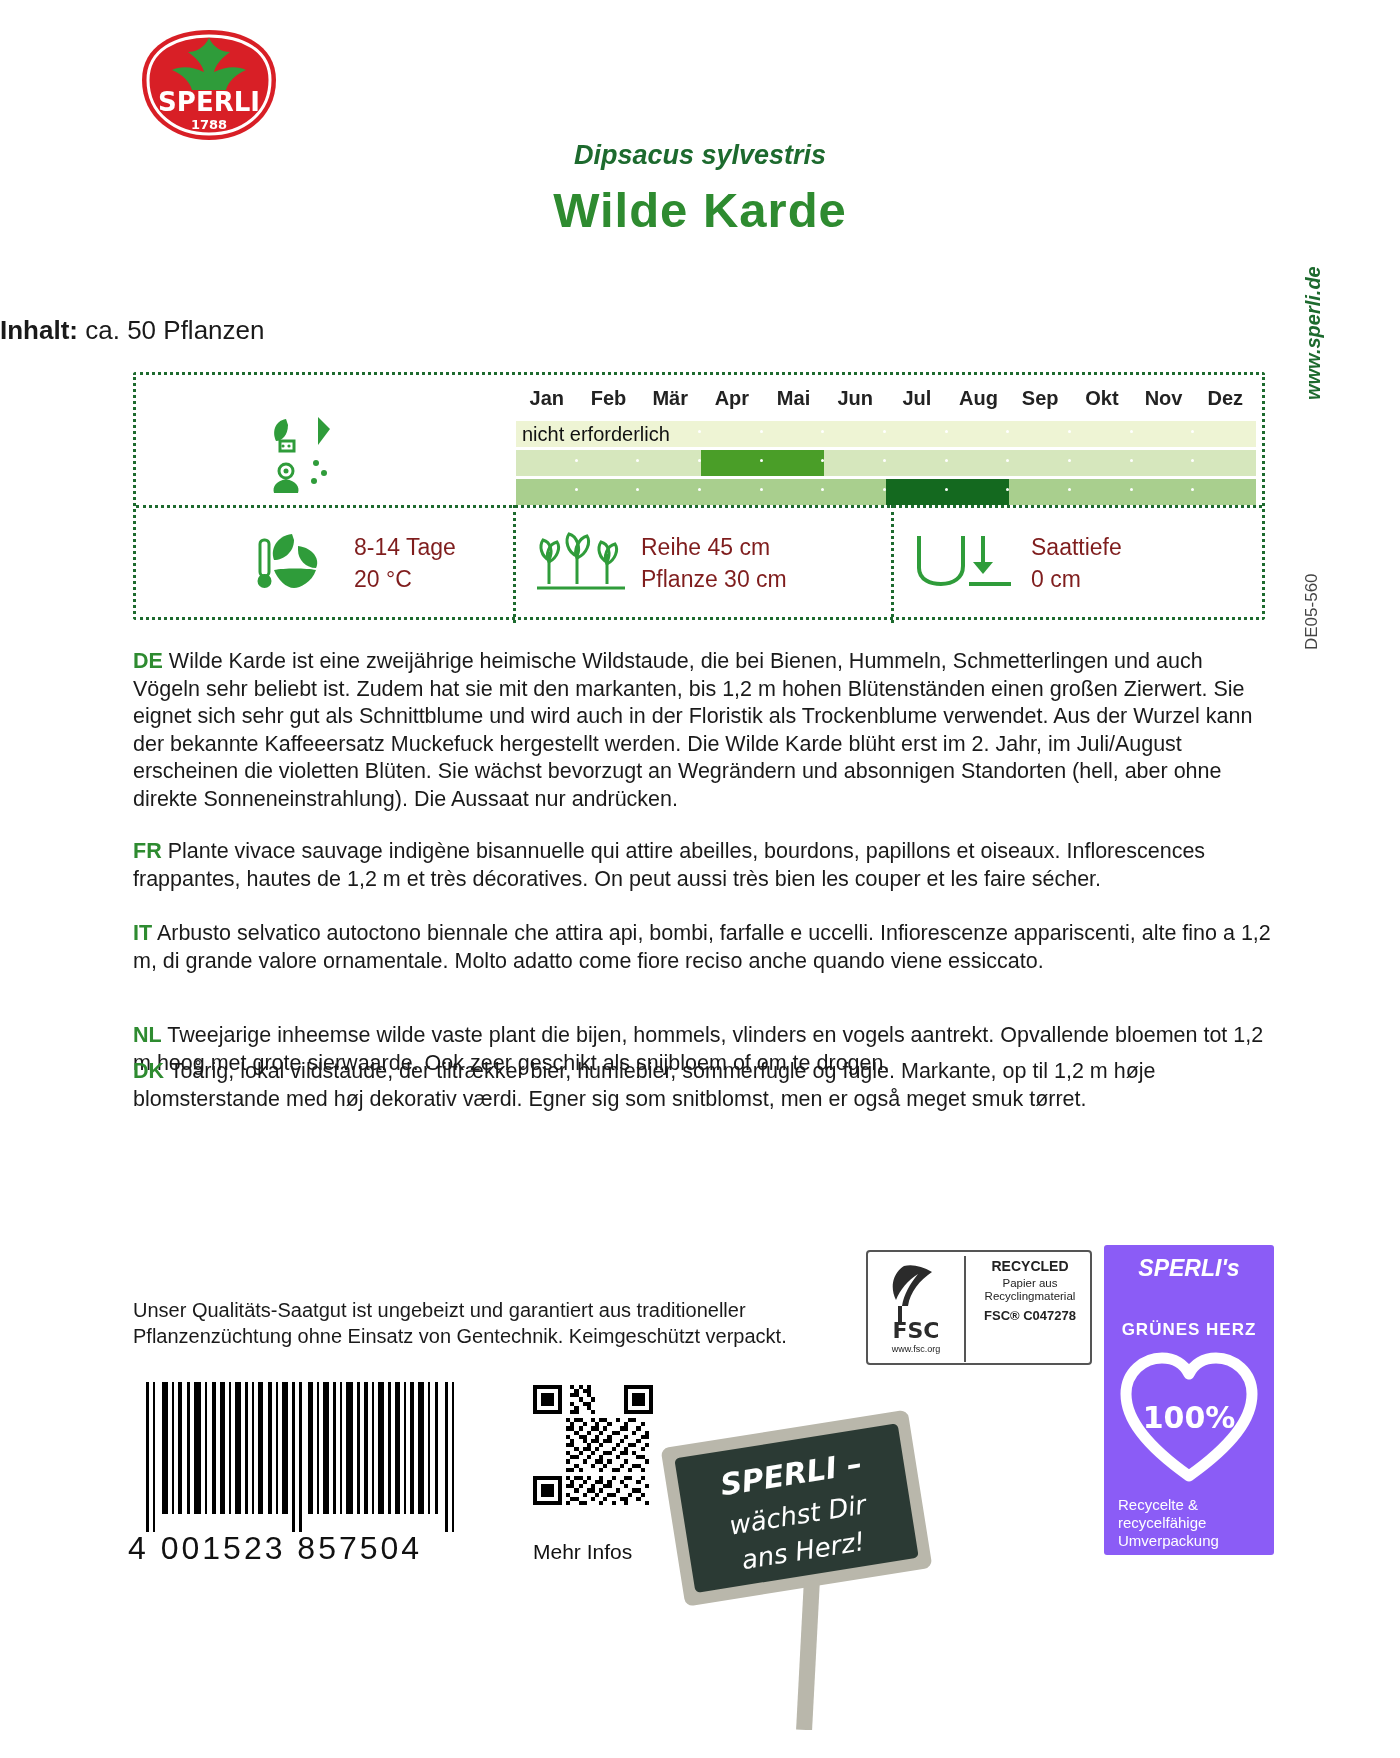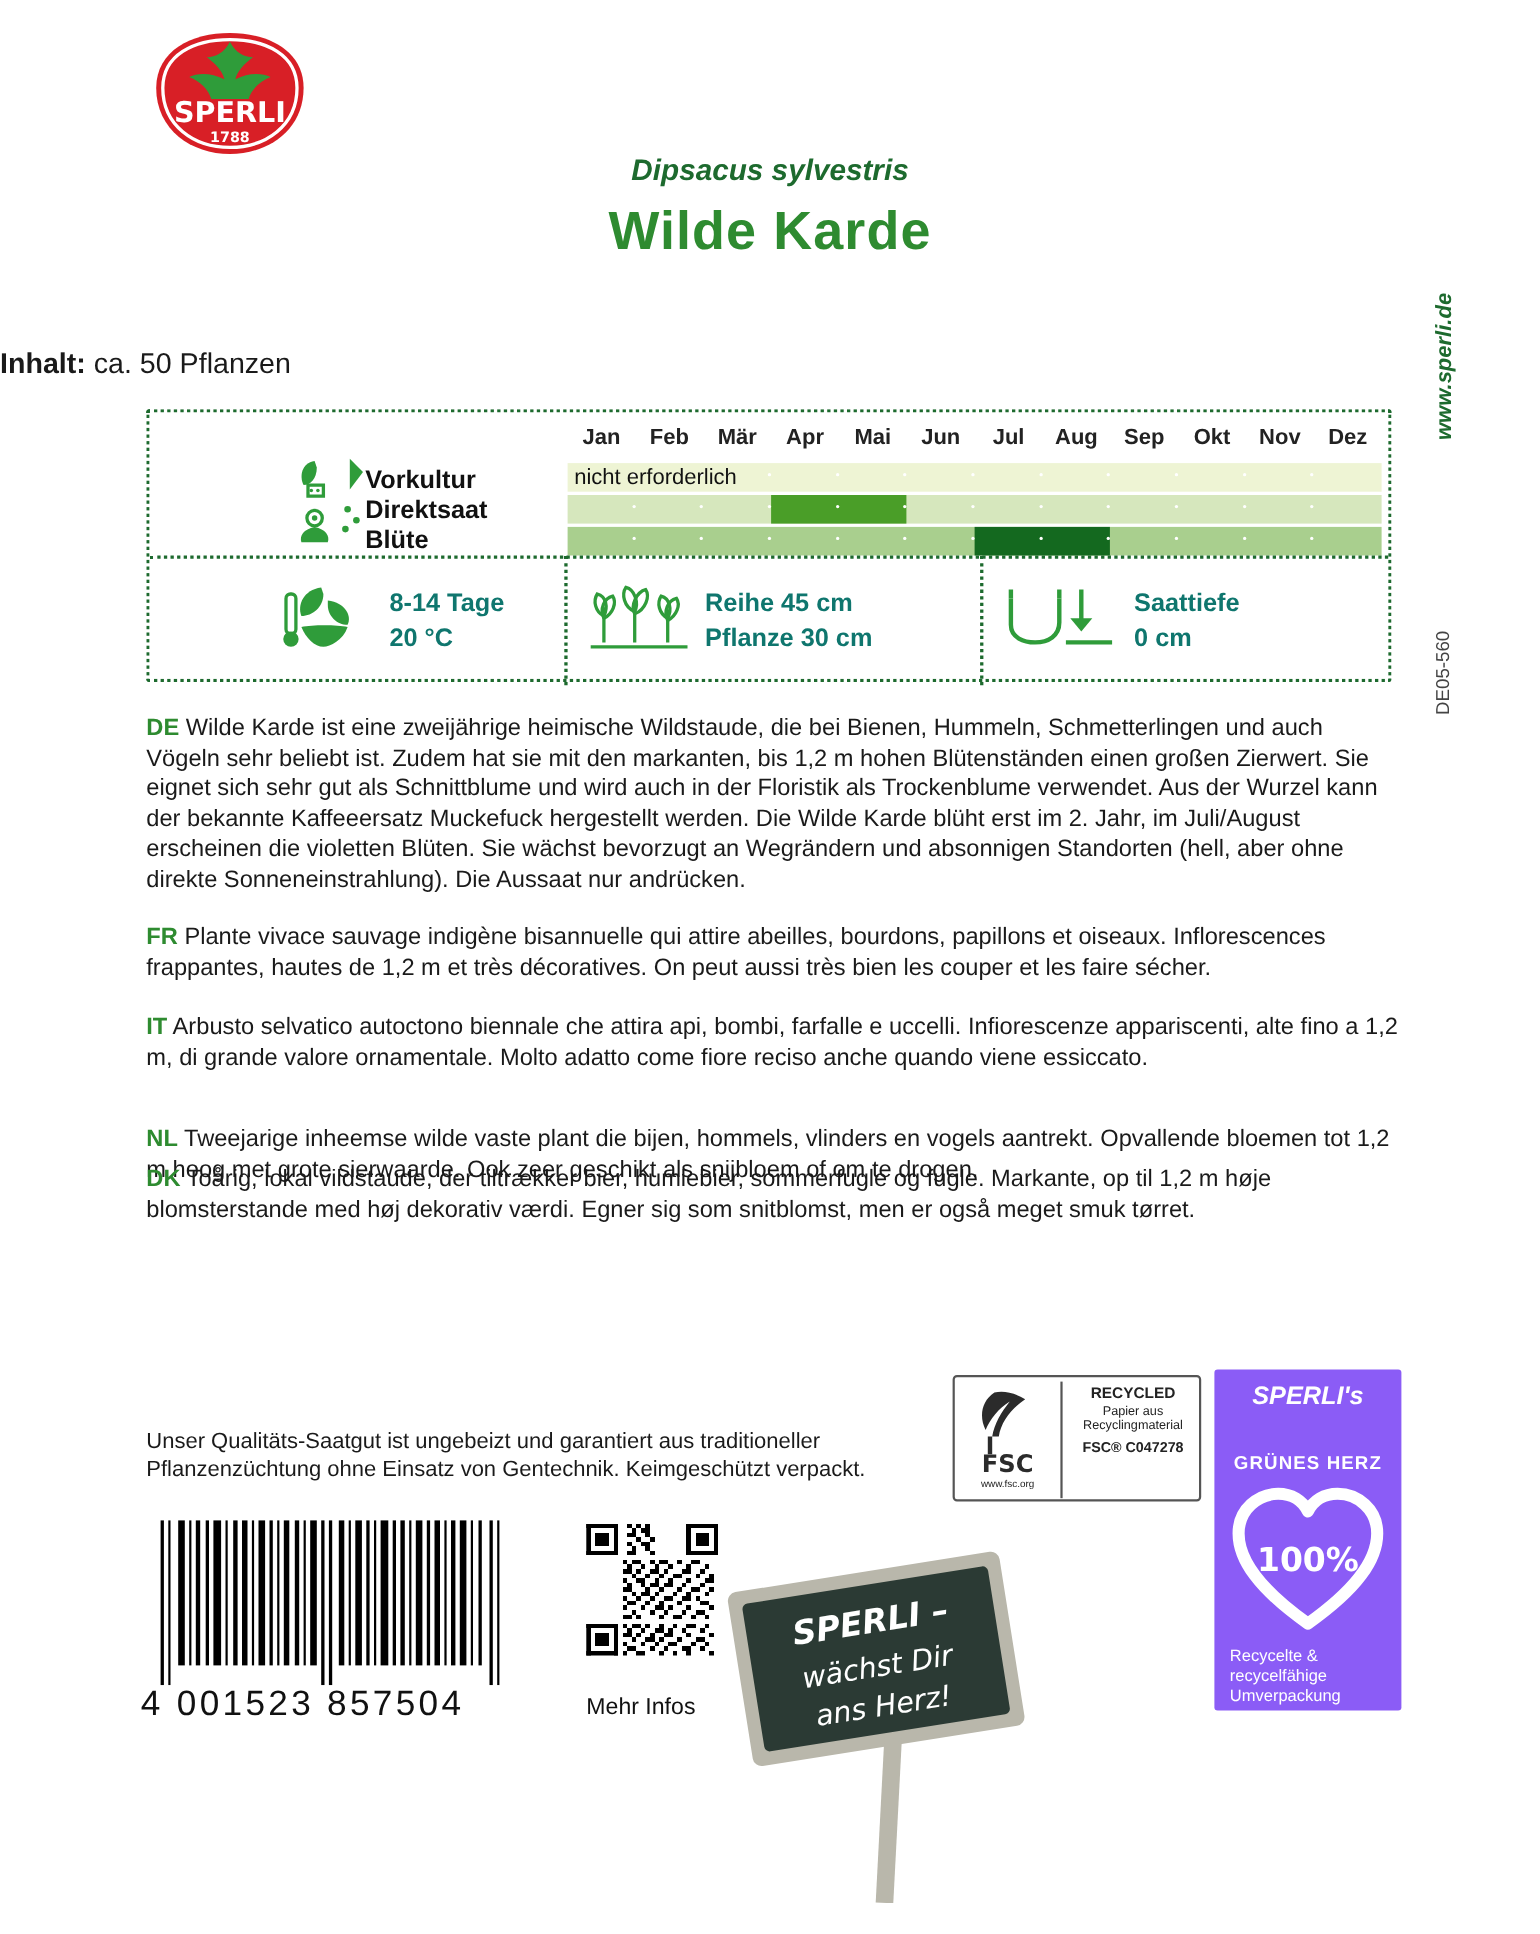--- a/index.html
+++ b/index.html
@@ -89,21 +89,21 @@
     background:#ffffff; border-radius:50%;
   }
   .bar-ticks span:last-child::after { display:none; }
   .bar-note {
     position:absolute; left:6px; top:2px; font-size:20px; color:#111; z-index:3;
   }
 
   
   .cell { position:absolute; top:133px; height:115px; }
   .cell .cell-icon { position:absolute; left:0; top:18px; }
-  .cell .cell-text { position:absolute; font-size:23px; font-weight:bold; color:#0f766e; line-height:30px; }
+  .cell .cell-text { position:absolute; font-size:23px; font-weight:normal; color:#7f1d1d; line-height:30px; }
 
   
   .desc { position:absolute; left:133px; width:1140px; font-size:21.5px; line-height:27.5px; color:#1a1a1a; }
   .desc .lang { font-weight:bold; color:#2e8b30; }
 
   
   .qualitytext {
     position:absolute; left:133px; top:1297px; width:700px;
     font-size:20px; line-height:26px; color:#1a1a1a;
   }
@@ -200,25 +200,20 @@
       <svg width="70" height="42" viewBox="0 0 70 42" xmlns="http://www.w3.org/2000/svg">
         <circle cx="20" cy="16" r="7" fill="none" stroke="#2f9c3a" stroke-width="3"></circle>
         <circle cx="20" cy="16" r="2.5" fill="#2f9c3a"></circle>
         <path d="M20 24 C10 26 6 32 8 38 L32 38 C34 32 30 26 20 24 Z" fill="#2f9c3a"></path>
         <circle cx="50" cy="8" r="3" fill="#2f9c3a"></circle>
         <circle cx="58" cy="18" r="3" fill="#2f9c3a"></circle>
         <circle cx="48" cy="26" r="3" fill="#2f9c3a"></circle>
       </svg>
     </div>
 
-    <div class="rowlabels nosel">
-      <div>Vorkultur</div>
-      <div>Direktsaat</div>
-      <div>Blüte</div>
-    </div>
 
     <div class="bars">
       <div class="barrow">
         <div class="bar-bg" style="background:#eef4d4;"></div>
         <div class="bar-ticks">
           <span></span>
             <span></span>
             <span></span>
             <span></span>
             <span></span>

